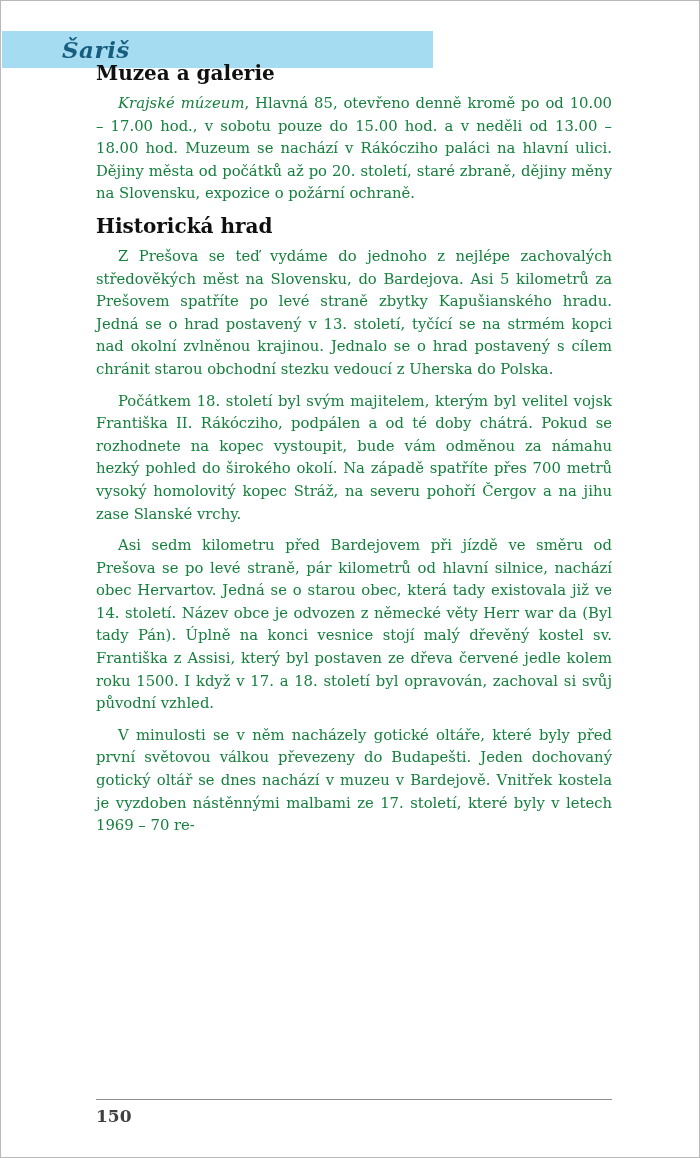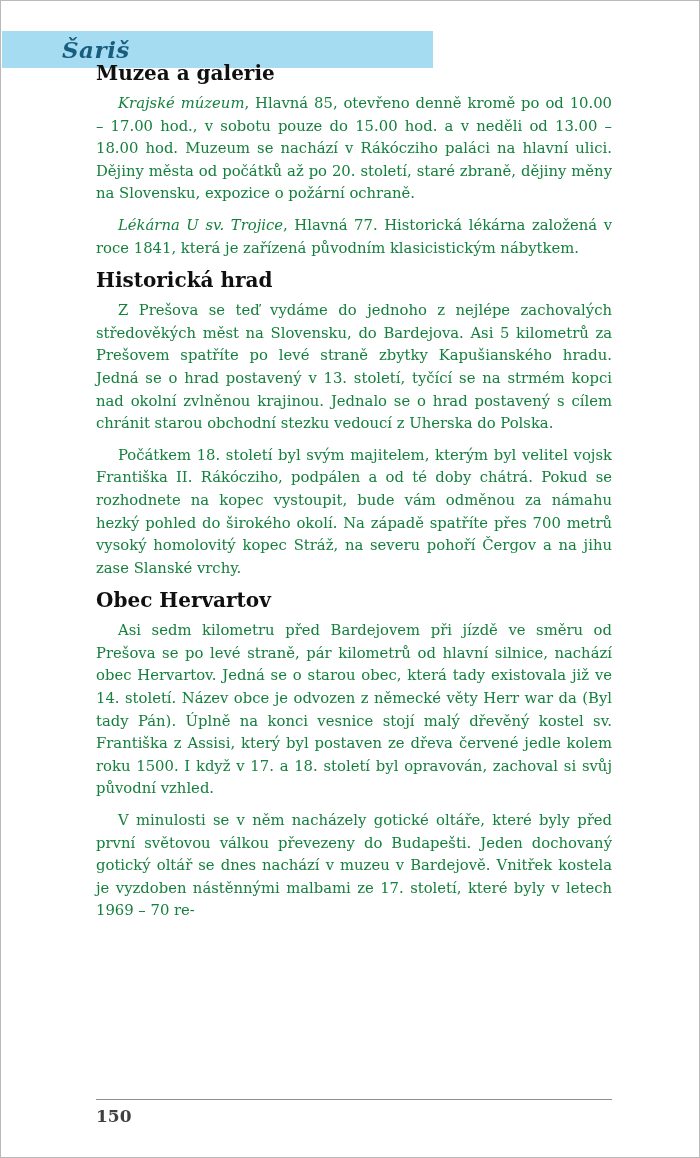--- a/index.html
+++ b/index.html
@@ -59,31 +59,29 @@
 
   <div class="band">
     <span class="band-label">Šariš</span>
   </div>
 
   <div class="content">
 
     <section>
       <h2 class="section-heading">Muzea a galerie</h2>
       <p class="para"><em>Krajské múzeum</em><span>, Hlavná 85, otevřeno denně kromě po od 10.00 – 17.00 hod., v sobotu pouze do 15.00 hod. a v neděli od 13.00 – 18.00 hod. Muzeum se nachází v Rákócziho paláci na hlavní ulici. Dějiny města od počátků až po 20. století, staré zbraně, dějiny měny na Slovensku, expozice o požární ochraně.</span></p>
-      <p class="para"><em>Lékárna U sv. Trojice</em><span>, Hlavná 77. Historická lékárna založená v roce 1841, která je zařízená původním klasicistickým nábytkem.</span></p>
     </section>
 
     <section>
       <h2 class="section-heading">Historická hrad</h2>
       <p class="para"><em></em><span>Z Prešova se teď vydáme do jednoho z nejlépe zachovalých středověkých měst na Slovensku, do Bardejova. Asi 5 kilometrů za Prešovem spatříte po levé straně zbytky Kapušianského hradu. Jedná se o hrad postavený v 13. století, tyčící se na strmém kopci nad okolní zvlněnou krajinou. Jednalo se o hrad postavený s cílem chránit starou obchodní stezku vedoucí z Uherska do Polska.</span></p>
       <p class="para"><em></em><span>Počátkem 18. století byl svým majitelem, kterým byl velitel vojsk Františka II. Rákócziho, podpálen a od té doby chátrá. Pokud se rozhodnete na kopec vystoupit, bude vám odměnou za námahu hezký pohled do širokého okolí. Na západě spatříte přes 700 metrů vysoký homolovitý kopec Stráž, na severu pohoří Čergov a na jihu zase Slanské vrchy.</span></p>
     </section>
 
     <section>
-      <h2 class="section-heading">Obec Hervartov</h2>
       <p class="para"><em></em><span>Asi sedm kilometru před Bardejovem při jízdě ve směru od Prešova se po levé straně, pár kilometrů od hlavní silnice, nachází obec Hervartov. Jedná se o starou obec, která tady existovala již ve 14. století. Název obce je odvozen z německé věty Herr war da (Byl tady Pán). Úplně na konci vesnice stojí malý dřevěný kostel sv. Františka z Assisi, který byl postaven ze dřeva červené jedle kolem roku 1500. I když v 17. a 18. století byl opravován, zachoval si svůj původní vzhled.</span></p>
       <p class="para"><em></em><span>V minulosti se v něm nacházely gotické oltáře, které byly před první světovou válkou převezeny do Budapešti. Jeden dochovaný gotický oltář se dnes nachází v muzeu v Bardejově. Vnitřek kostela je vyzdoben nástěnnými malbami ze 17. století, které byly v letech 1969 – 70 re-</span></p>
     </section>
 
   </div>
 
   <div class="footer-line"></div>
   <div class="page-number">150</div>
 
 </div>

